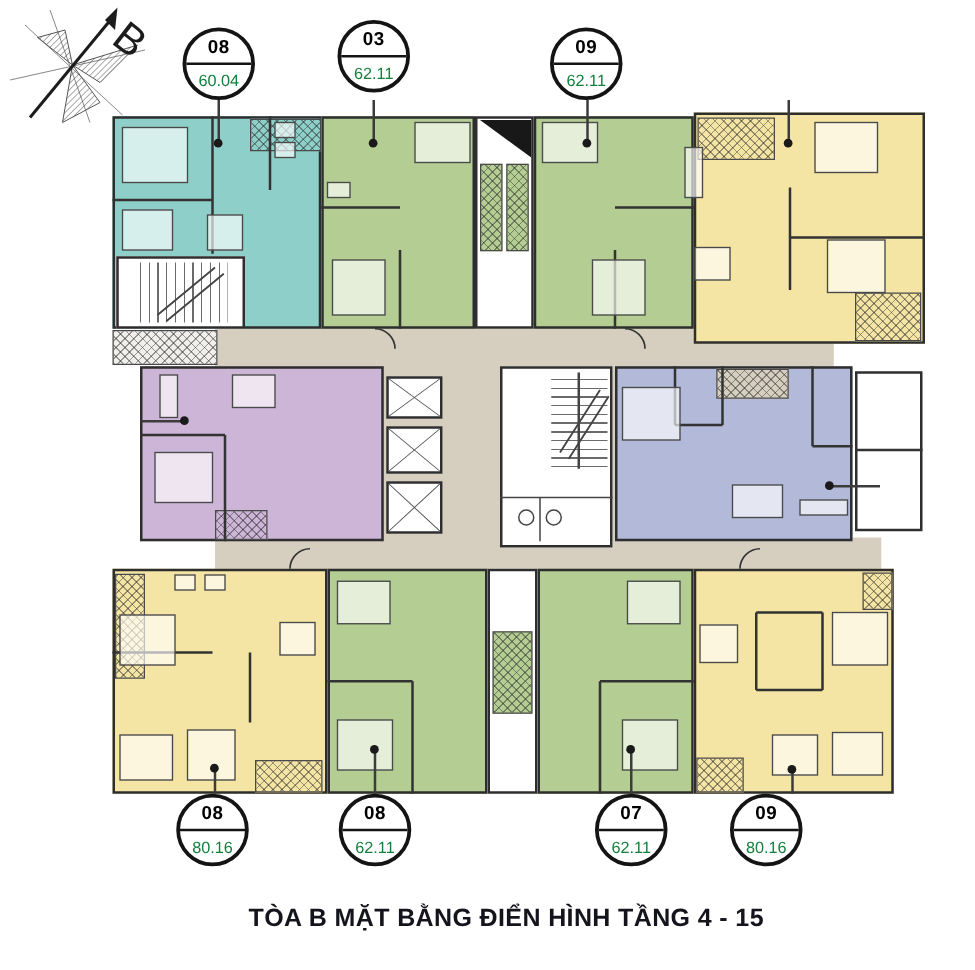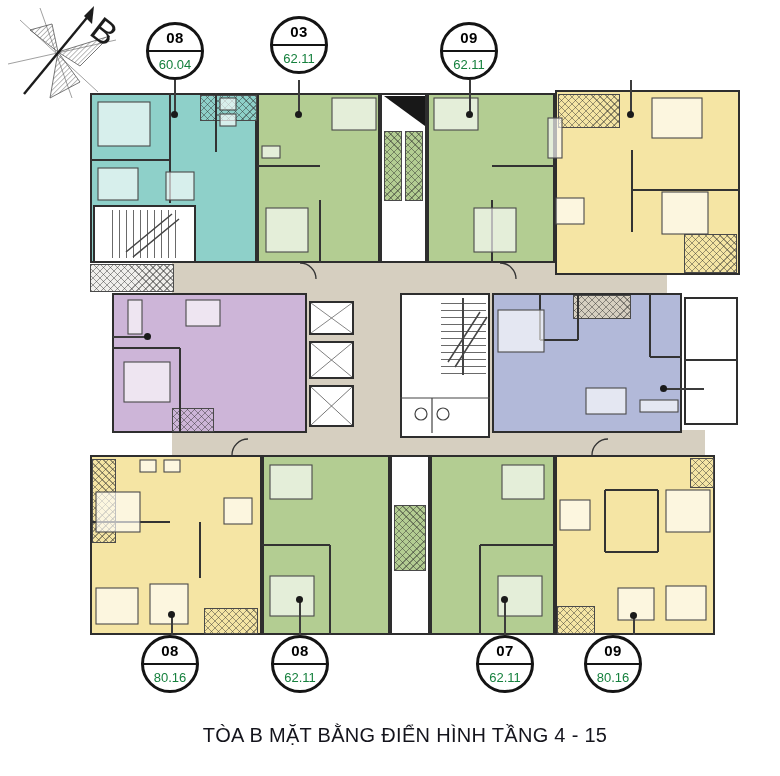--- a/index.html
+++ b/index.html
@@ -22,21 +22,21 @@
     background-image:repeating-linear-gradient(0deg,#6a6a6a 0 1px,transparent 1px 7px);}
   .overlay{position:absolute;left:0;top:0;z-index:15;pointer-events:none;}
   .tag{position:absolute;width:58px;height:58px;border:3px solid #141414;border-radius:50%;
        background:#fff;display:flex;flex-direction:column;z-index:30;}
   .tag-id{flex:1;display:flex;align-items:center;justify-content:center;
           font-weight:bold;font-size:15px;border-bottom:2px solid #141414;letter-spacing:.5px;}
   .tag-area{flex:1;display:flex;align-items:center;justify-content:center;font-size:13px;color:#15803d;}
   .lead{position:absolute;background:#3c3c3c;z-index:25;}
   .dot{position:absolute;width:7px;height:7px;background:#1a1a1a;border-radius:50%;z-index:26;}
   .title{position:absolute;left:30px;right:0;top:724px;text-align:center;
-         font-weight:normal;font-size:20px;color:#14141c;letter-spacing:.3px;}
+         font-weight:bold;font-size:20px;color:#14141c;letter-spacing:.3px;}
   .compass{position:absolute;left:6px;top:2px;z-index:4;}
 </style>
 </head>
 <body>
 
 <div class="plan">
 
   <svg class="compass" width="118" height="102" viewBox="0 0 118 102">
     <defs>
       <pattern id="ch" width="3.5" height="3.5" patternUnits="userSpaceOnUse" patternTransform="rotate(45)">

